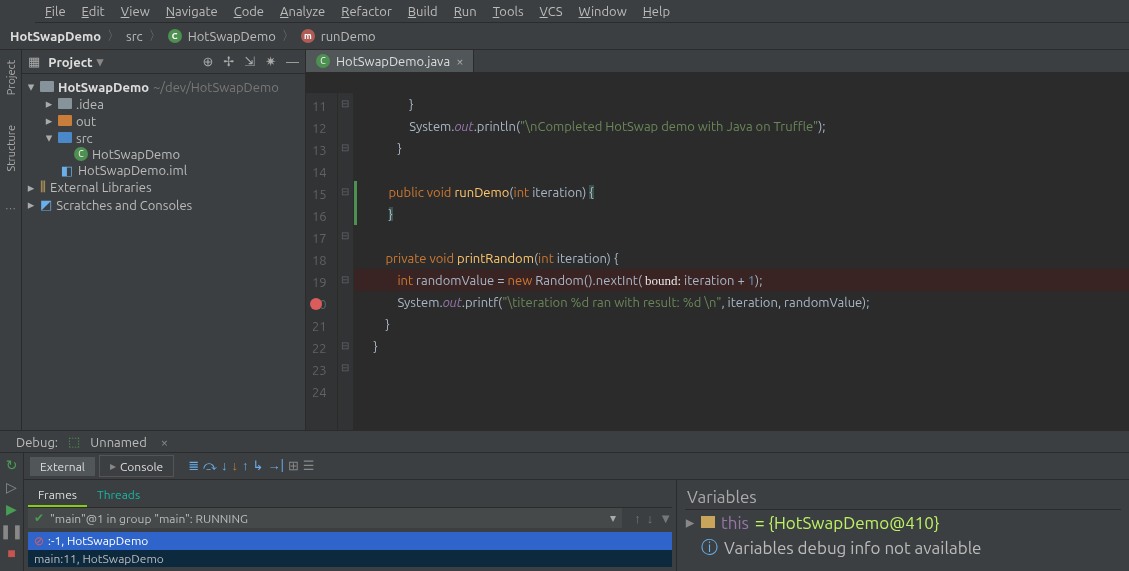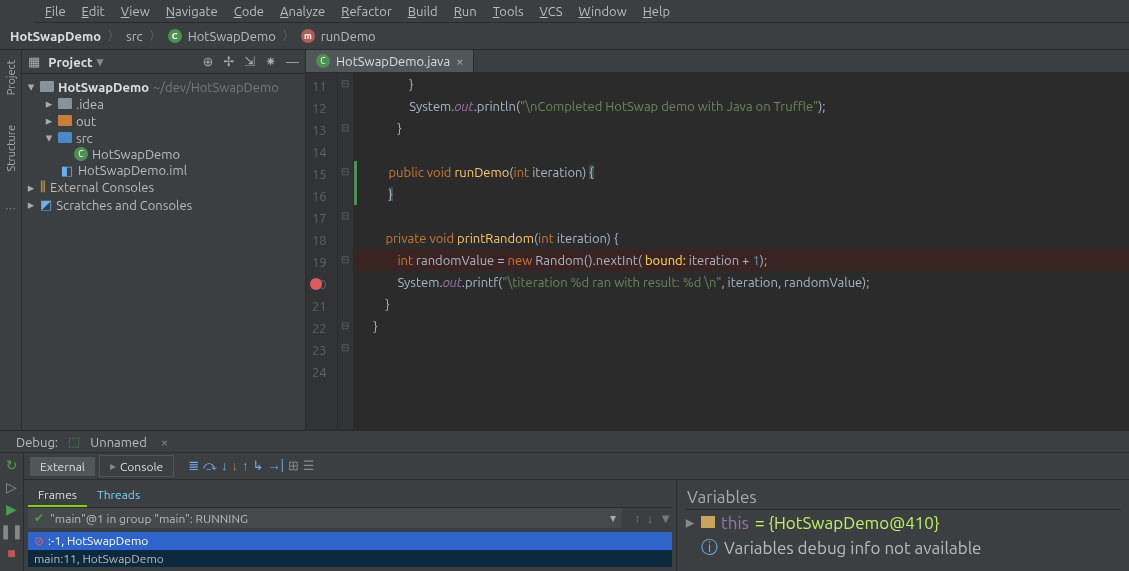--- a/index.html
+++ b/index.html
@@ -26,57 +26,57 @@
   .folder.blue { background:#4a88c7; }
   .class-ic { width:14px; height:14px; border-radius:50%; background:#4e8f52; display:inline-flex; align-items:center; justify-content:center; font-size:9px; color:#fff; }
   .iml-ic { width:14px; height:14px; background:none; color:#6aafea; display:inline-flex; align-items:center; justify-content:center; }
   .lib-ic { color:#c9a55b; }
   .scratches-ic { color:#6aafea; }
   .dim { color:#777; }
   .editor-area { flex: 1; display: flex; flex-direction: column; background: #2b2b2b; min-width:0;}
   .editor-tabs { display: flex; background: #3c3f41; border-bottom: 1px solid #2b2b2b; }
   .editor-tab { display: flex; align-items: center; gap: 6px; padding: 4px 10px; background: #515658; color:#ddd; border-right:1px solid #2b2b2b; }
   .editor-tab .close { color:#aaa; }
-  .code { flex:1; display:flex; font-family: "DejaVu Sans Mono", "Menlo", monospace; font-size:13px; overflow:hidden;}
+  .code { flex:1; display:flex; font-family: "DejaVu Sans Mono", "Menlo", monospace; font-size:13px; overflow:hidden;margin-top:20px;}
   .gutter { background:#313335; color:#606366; text-align:right; padding: 2px 10px 2px 6px; user-select:none; border-right:1px solid #2b2b2b;}
   .gutter .ln { height:22px; line-height:22px; position:relative;}
   .gutter .bp::before { content:""; position:absolute; left:-2px; top:5px; width:12px; height:12px; background:#db5c5c; border-radius:50%; }
   .fold-col { width:16px; background:#313335; border-right:1px solid #2b2b2b;}
   .fold-col div{ height:22px; text-align:center; color:#606366; font-size:10px; line-height:22px;}
   .code-lines { flex:1; }
   .code-line { height:22px; line-height:22px; padding-left:8px; white-space:pre; color:#a9b7c6; }
   .code-line.greenbar { border-left:3px solid #4e8f52; }
   .code-line.hl { background:#214283; }
   .code-line.bpline { background:#3a2323; }
   .kw { color:#cc7832; }
   .str { color:#6a8759; }
   .num { color:#6897bb; }
   .field { color:#9876aa; font-style:italic; }
   .mtd { color:#ffc66d; }
-  .hint { color:#fde047; }
+  .hint { color:#e5e5e5;font-family:Liberation Serif, serif; }
   .caret-br { background:#3b514d; }
   
   .debug { border-top: 1px solid #2b2b2b; background:#3c3f41; display:flex; flex-direction:column; }
   .debug-header { display:flex; align-items:center; padding:3px 16px; gap:10px; border-bottom:1px solid #2b2b2b;}
   .debug-header .close { margin-left:4px; color:#888;}
   .debug-row1 { display:flex; }
   .debug-lefticons { width:24px; display:flex; flex-direction:column; align-items:center; gap:6px; padding-top:4px; border-right:1px solid #2b2b2b;}
   .debug-lefticons span{ color:#8a8a8a; font-size:14px; cursor:default;}
   .debug-lefticons .green{ color:#499c54;}
   .debug-lefticons .red{ color:#c75450;}
   .debug-body { flex:1; display:flex; flex-direction:column; }
   .debug-tabbar { display:flex; align-items:center; gap:4px; padding:2px 6px; border-bottom:1px solid #2b2b2b;}
   .debug-tab { padding:3px 10px; background:#515658; color:#ddd; font-size:12px; }
   .debug-tab.inactive { background:transparent; border:1px solid #555; display:flex; gap:4px; align-items:center;}
   .debug-toolbar { display:flex; gap:4px; margin-left:10px; }
   .debug-toolbar span{ color:#6aafea; font-size:13px;}
   .debug-toolbar .orange{ color:#c97d3a;}
   .debug-toolbar .grey{ color:#888;}
   .debug-sub { display:flex; border-bottom:1px solid #2b2b2b;}
-  .debug-sub div{ padding:4px 10px; font-size:12px; color:#7dd3fc;}
+  .debug-sub div{ padding:4px 10px; font-size:12px; color:#14b8a6;}
   .debug-sub .active{ border-bottom:2px solid #84cc16; color:#ddd; }
   .frames-row { display:flex; }
   .frames-left { flex:1; padding:4px; border-right:1px solid #2b2b2b; min-width:0;}
   .thread-select{ display:flex; align-items:center; background:#45494a; padding:3px 6px; gap:6px; font-size:12px;}
   .thread-select .chk{ color:#499c54; }
   .thread-select .dd{ margin-left:auto; color:#aaa;}
   .nav-icons{ display:flex; gap:6px; margin-left:6px; color:#777;}
   .frame-list{ margin-top:4px;}
   .frame-item{ font-size:12px; padding:2px 6px; display:flex; gap:4px;}
   .frame-item.obs { background:#2f65ca; color:#fff; }
@@ -171,21 +171,21 @@
         <span class="class-ic">C</span>
           <span>HotSwapDemo</span>
       </div>
       <div class="tree-row" style="padding-left:38px">
         <span class="iml-ic">◧</span>
           <span>HotSwapDemo.iml</span>
       </div>
       <div class="tree-row">
         <span class="tw">▸</span>
           <span class="lib-ic">⫼</span>
-          <span>External Consoles</span>
+          <span>External Libraries</span>
       </div>
       <div class="tree-row">
         <span class="tw">▸</span>
           <span class="scratches-ic">◩</span>
           <span>Scratches and Consoles</span>
       </div>
     </div>
   </div>
 
   <div class="editor-area">

